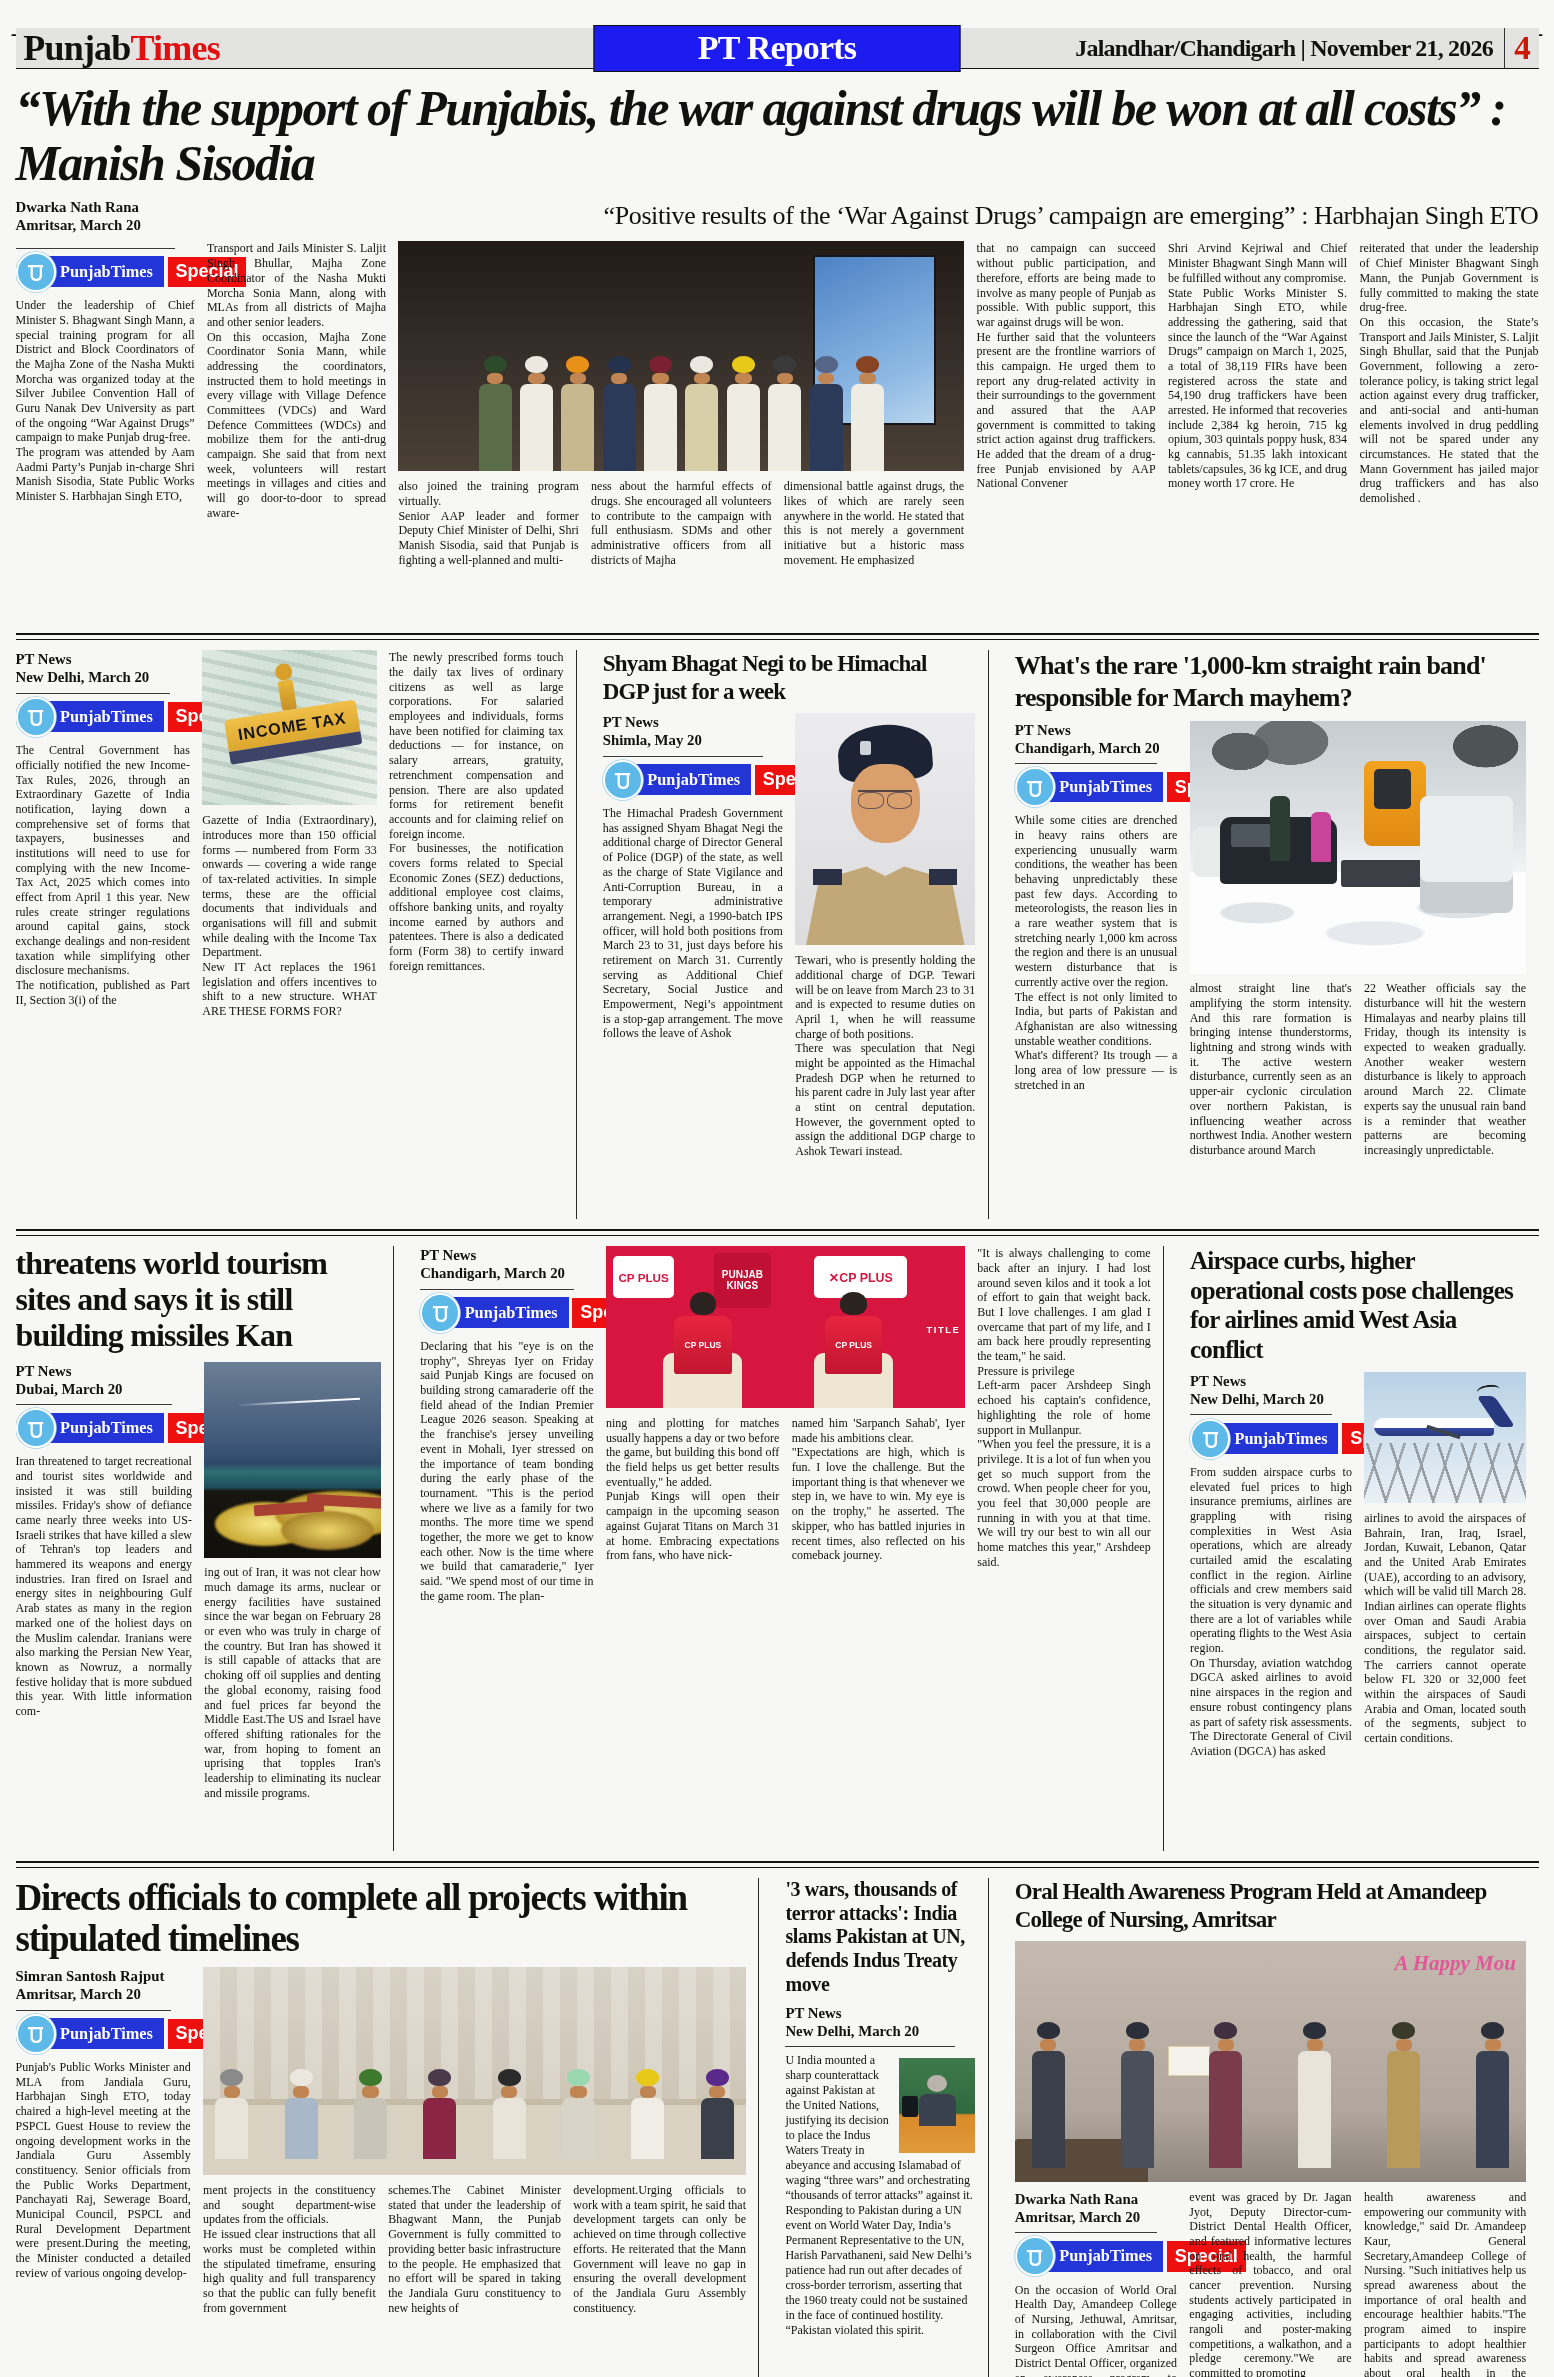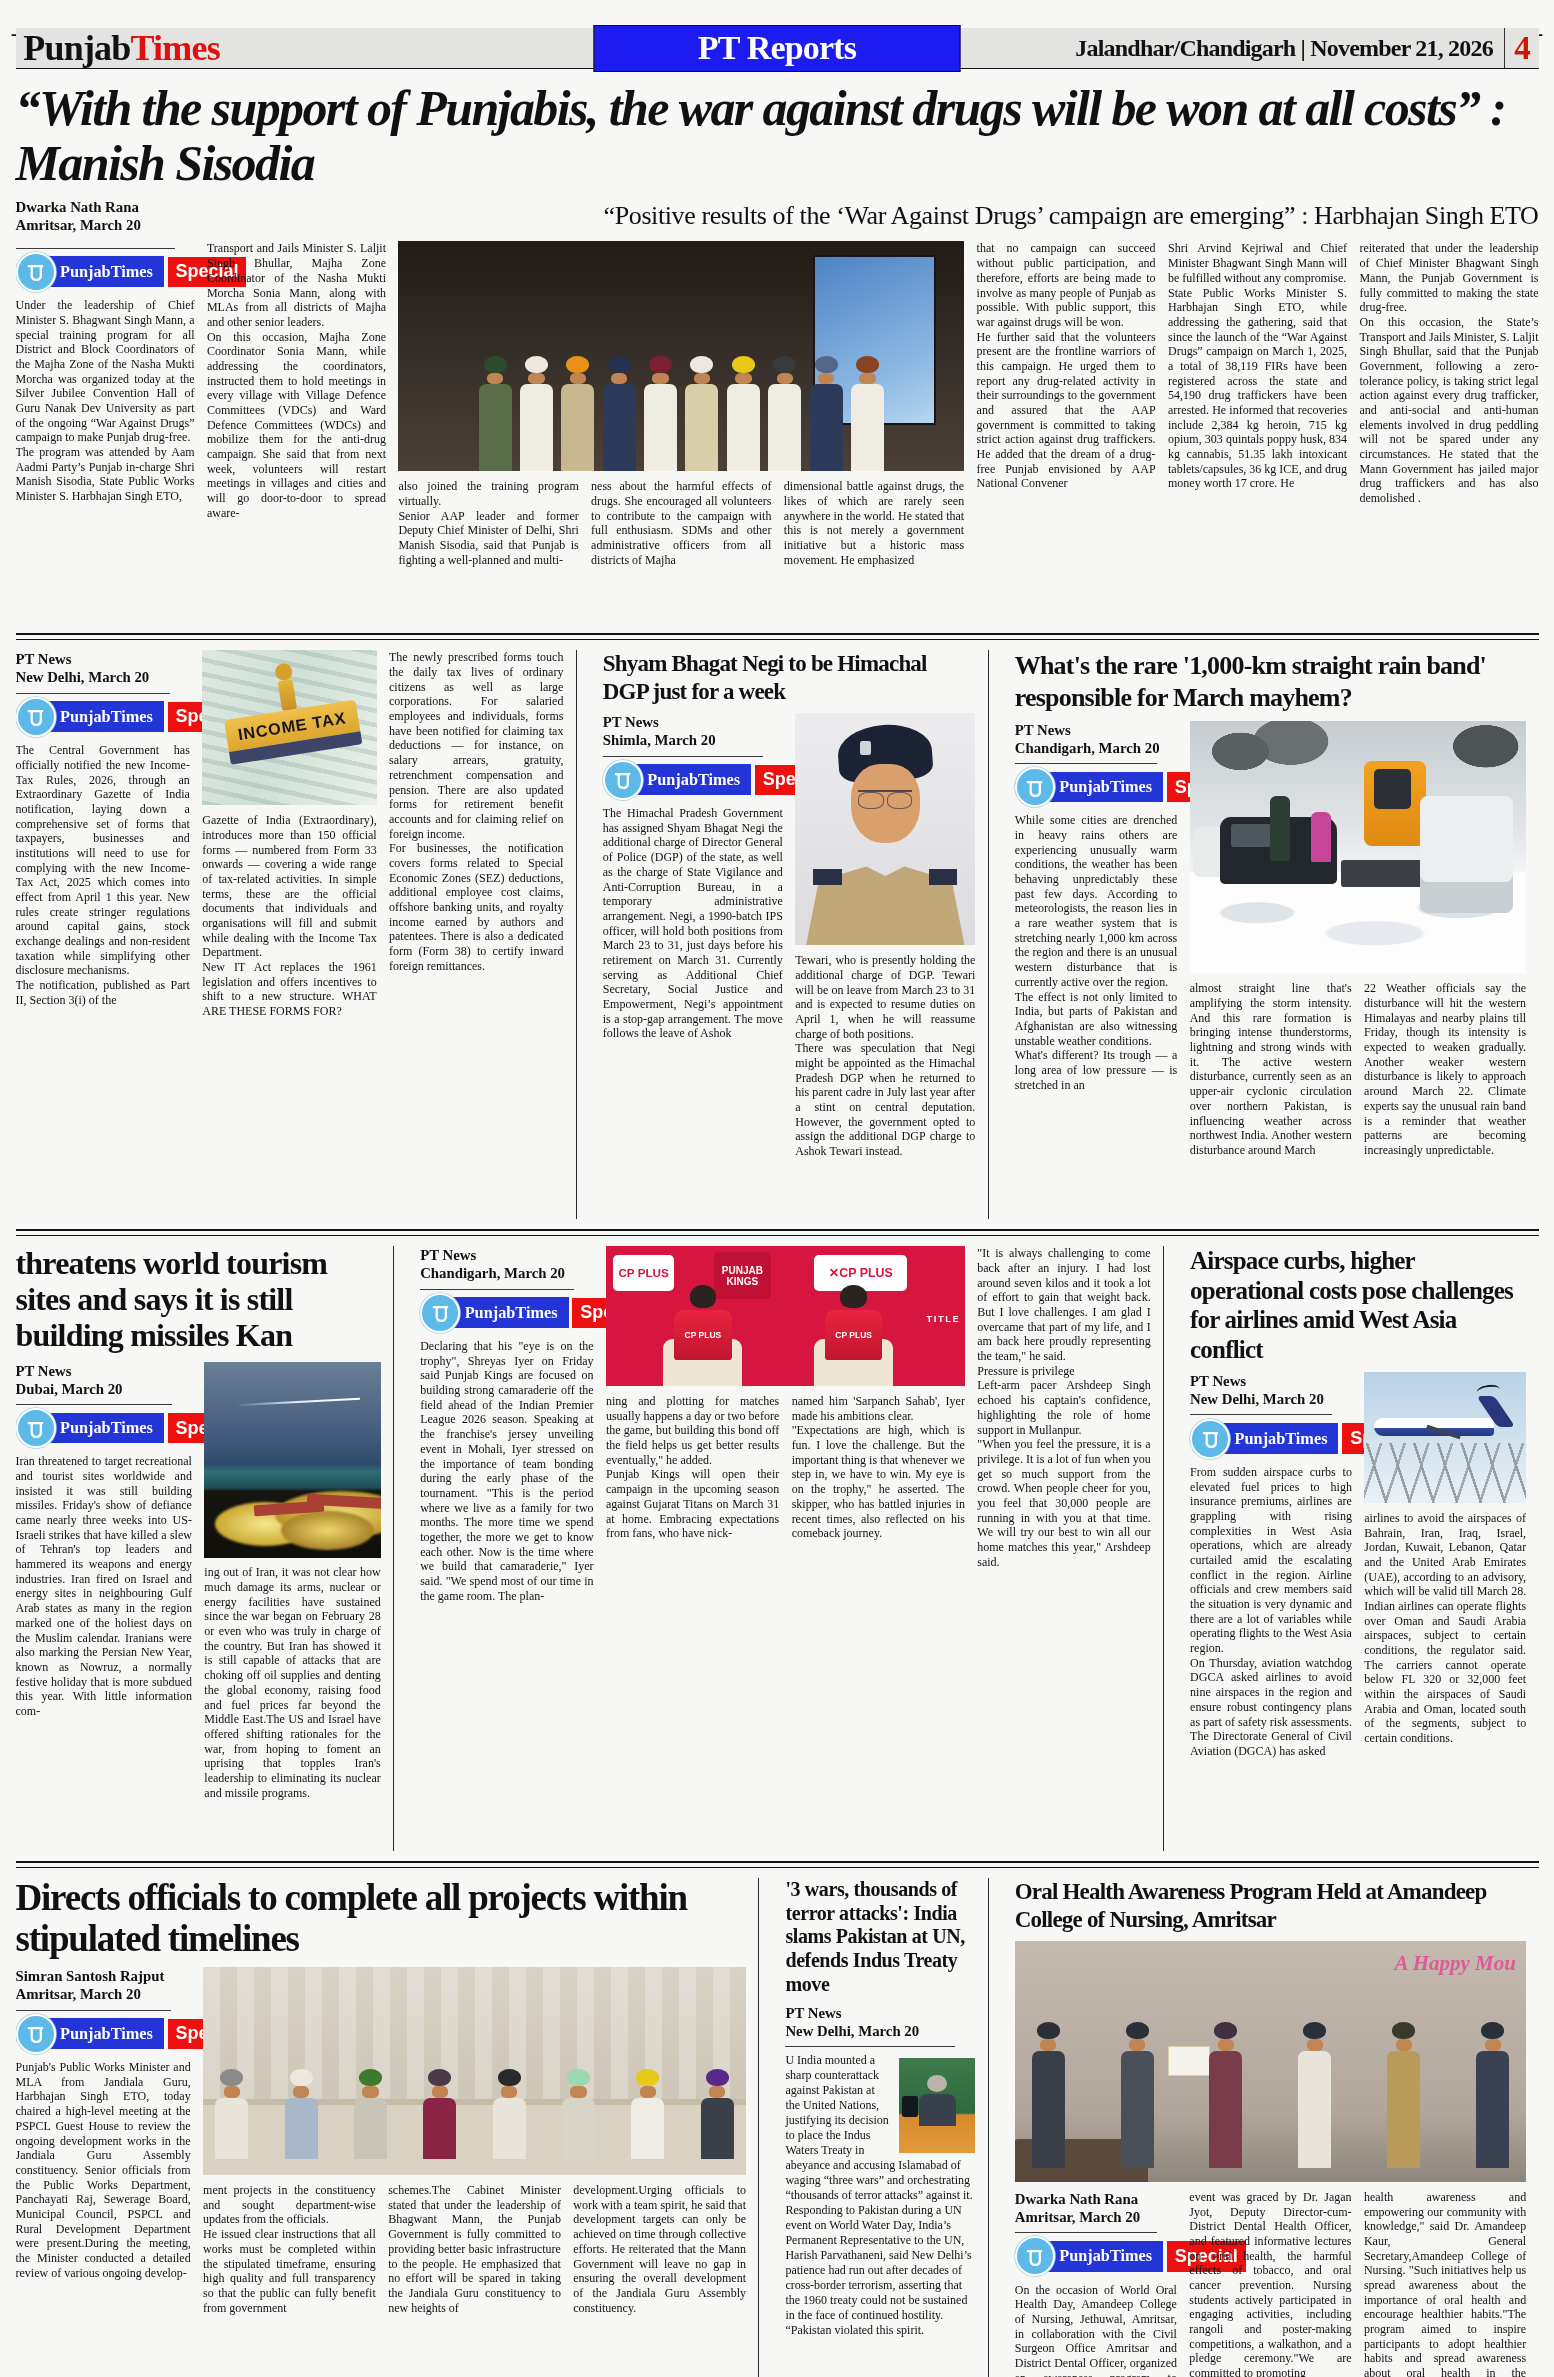--- a/index.html
+++ b/index.html
@@ -130,21 +130,21 @@
   .photo-sea{height:196px;background:linear-gradient(#6b7f95,#41597a 40%,#2e4a6b 52%,#2e6e72 56%,#1e4e5a 64%,#17150f 66%,#100f0a);}
   .sea-streak{position:absolute;left:18%;top:20%;width:70%;height:2.3px;background:linear-gradient(90deg,transparent,#e8eef4,#fff);transform:rotate(-3deg);}
   .glow{position:absolute;border-radius:50%;filter:blur(0.8px);}
   .g1{left:6%;bottom:6%;width:101px;height:44px;background:radial-gradient(#f6e88a,#caa832 70%,transparent);}
   .g2{left:40%;bottom:10%;width:132px;height:47px;background:radial-gradient(#f2df7a,#b89428 70%,transparent);}
   .g3{right:4%;bottom:4%;width:93px;height:39px;background:radial-gradient(#eed66a,#a8842a 70%,transparent);}
   .roof{position:absolute;height:11px;background:#a84034;border-radius:1.6px;}
   .r1{left:28%;bottom:22%;width:70px;transform:rotate(-4deg);}
   .r2{left:58%;bottom:26%;width:85px;transform:rotate(3deg);}
 
-  .photo-iyer{height:140px;background:#d6163e;}
+  .photo-iyer{height:162px;background:#d6163e;}
   .ip{position:absolute;border-radius:4.7px;font-family:"Liberation Sans",sans-serif;font-weight:bold;display:flex;align-items:center;justify-content:center;}
   .ip-white{background:#fff;color:#d6163e;}
   .ip-red{background:#c01034;color:#fff;}
   .ip1{left:2%;top:6%;width:17%;height:26%;font-size:11.7px;}
   .ip2{left:30%;top:4%;width:16%;height:34%;font-size:10px;text-align:center;line-height:1.1;}
   .ip3{left:58%;top:6%;width:26%;height:26%;font-size:12.4px;}
   .ip4{right:1%;top:44%;width:10%;height:16%;background:transparent;color:#fff;font-size:9.3px;letter-spacing:1.6px;}
   .chair{position:absolute;bottom:0;width:22%;height:34%;background:#efe6d2;border-radius:9.3px 9.3px 0 0;}
   .ch1{left:16%}.ch2{left:58%}
   .player{position:absolute;bottom:14%;width:16%;height:58%;}
@@ -338,21 +338,21 @@
 For businesses, the notification covers forms related to Special Economic Zones (SEZ) deductions, additional employee cost claims, offshore banking units, and royalty income earned by authors and patentees. There is also a dedicated form (Form 38) to certify inward foreign remittances.</div>
       </div>
     </div>
 
     <div class="art a-negi">
       <h2 class="h-negi">Shyam Bhagat Negi to be Himachal DGP just for a week</h2>
       <div class="cols">
         <div class="col">
           <div class="byline">
             <div>PT News</div>
-            <div>Shimla, March 20</div>
+            <div>Shimla, May 20</div>
           </div>
           <div class="byrule"></div>
           <div class="badge">
             <span class="logo-circle">
                 <svg width="23" height="23" viewBox="0 0 30 30">
                   <path d="M5 8 h20 M10 8 v12 q0 6 6 6 q6 0 6-6 V8" stroke="#fff" stroke-width="3" fill="none"></path>
                 </svg>
               </span>
             <span class="brandbox">PunjabTimes</span>
             <span class="redbox">Special</span>

